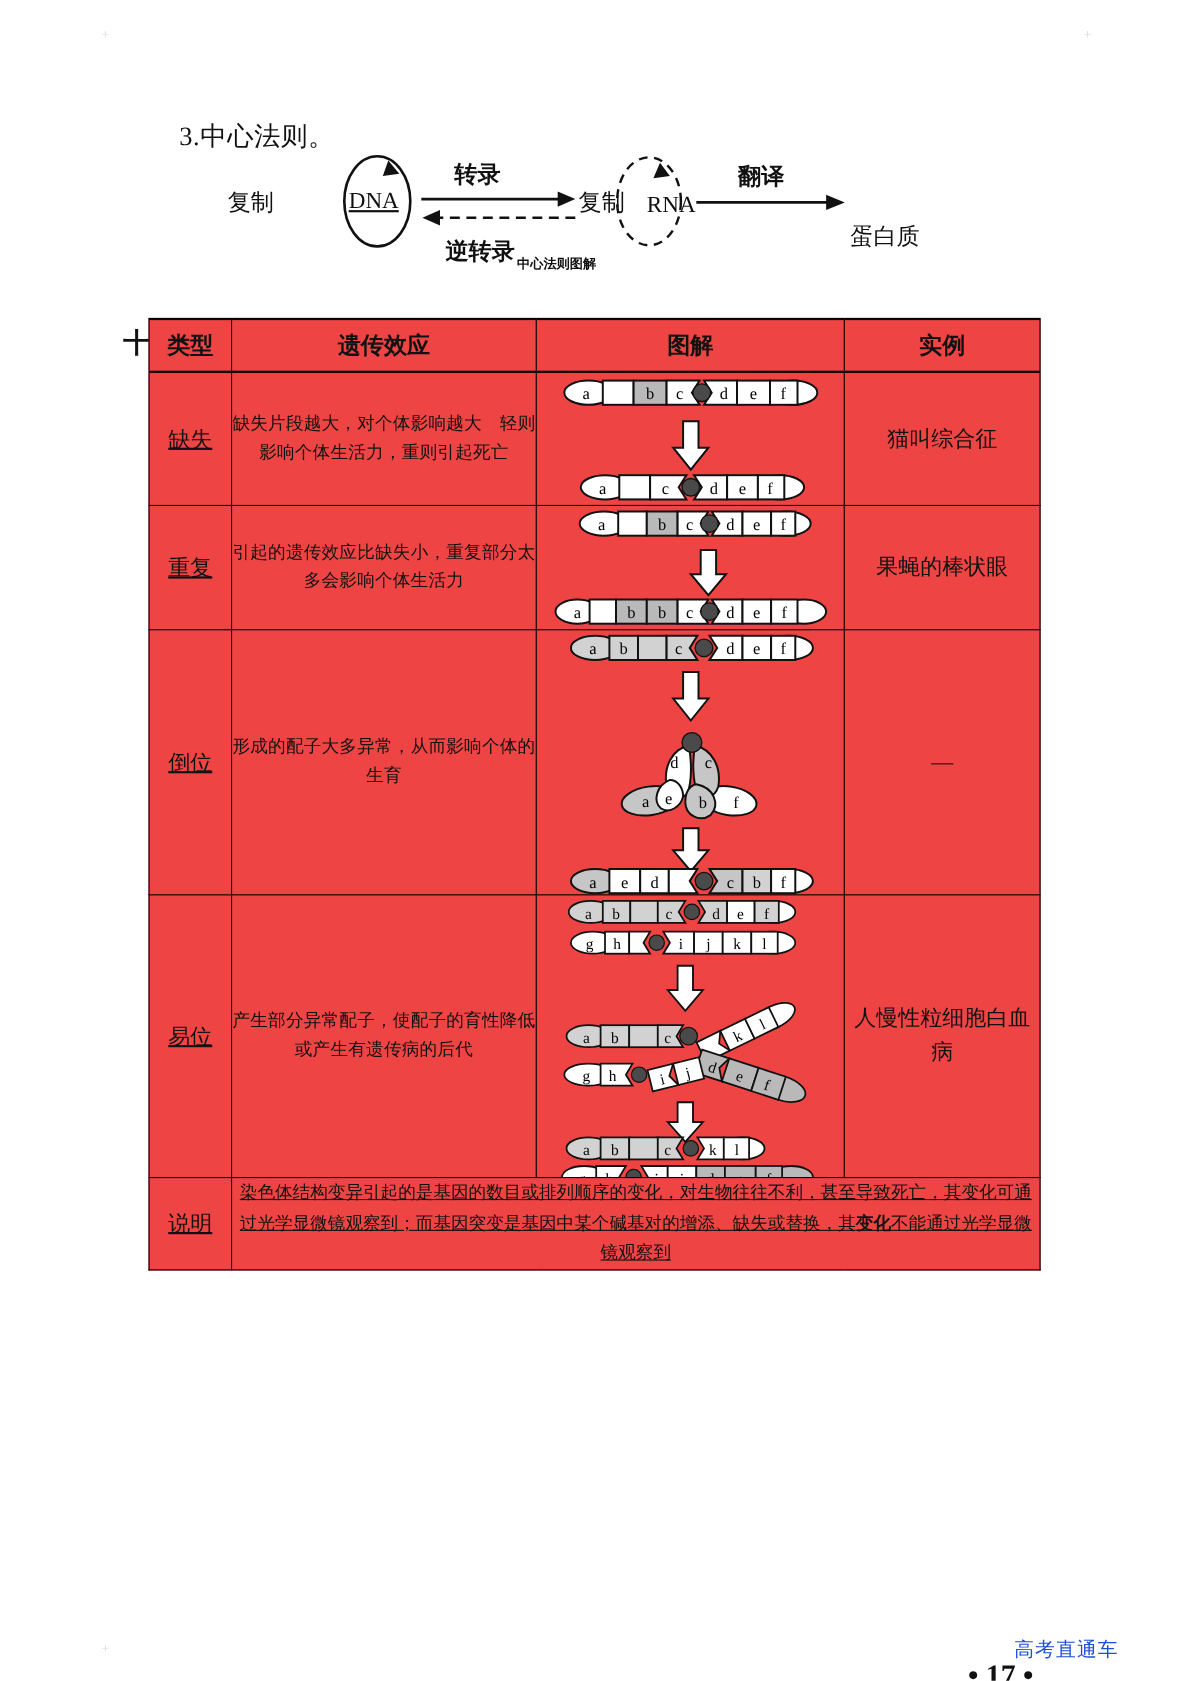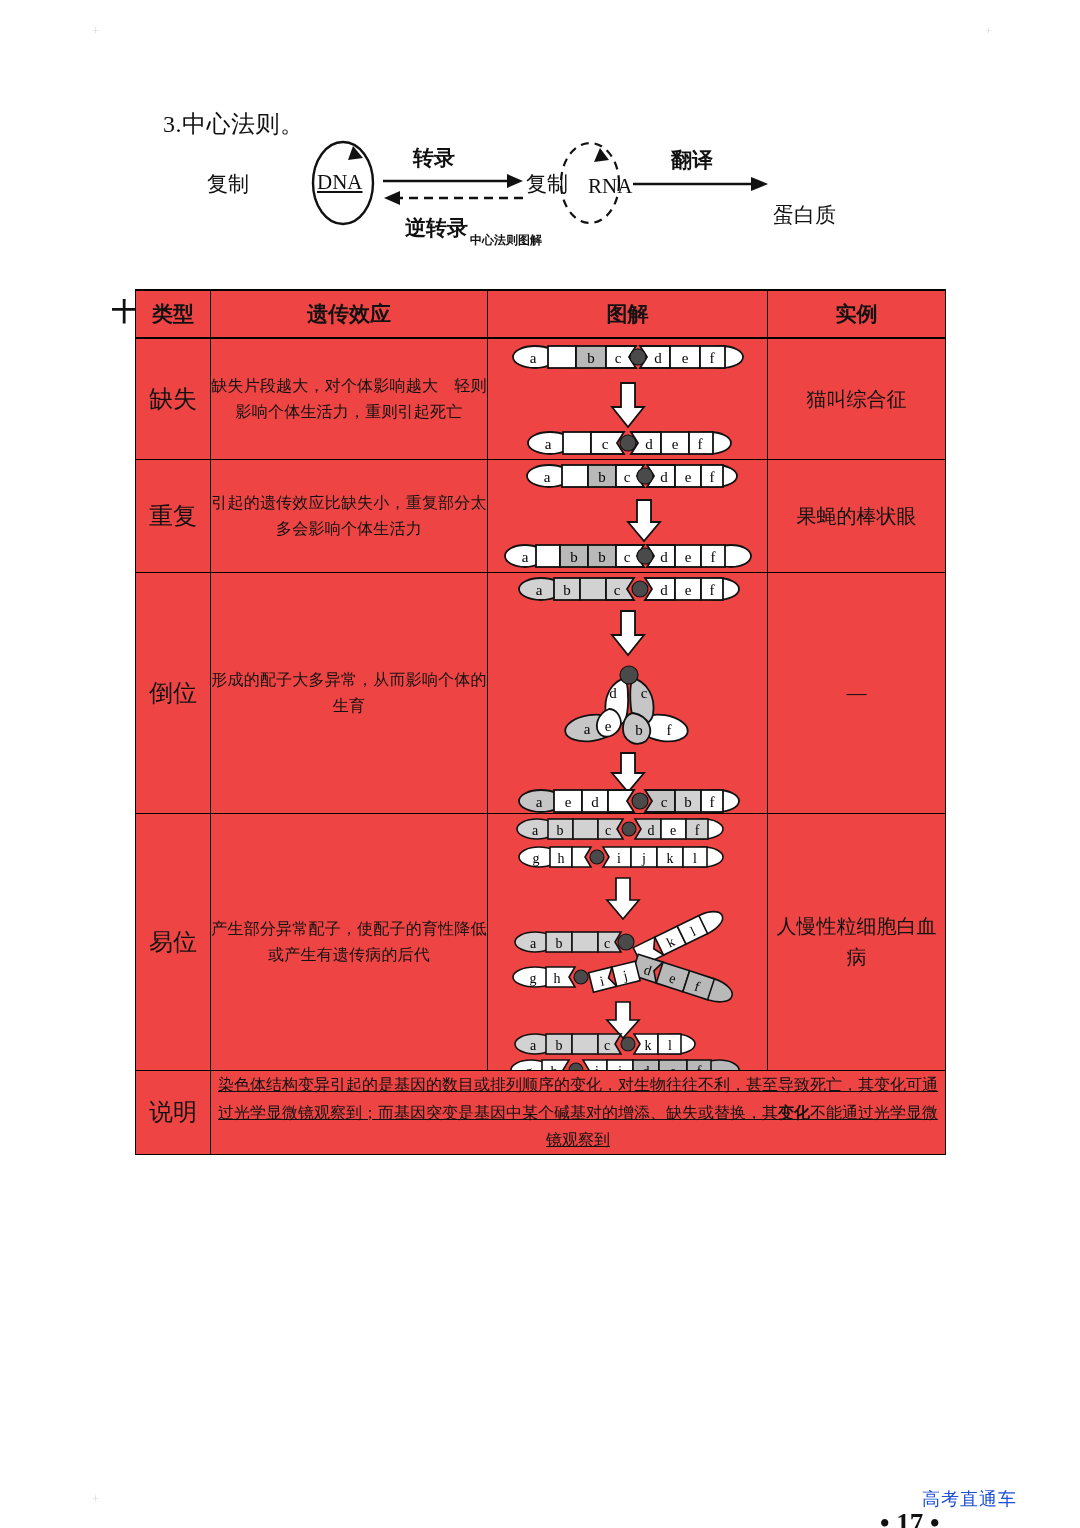--- a/index.html
+++ b/index.html
@@ -46,21 +46,21 @@
     border:1.3px solid #000;padding:0;vertical-align:middle;text-align:center;
     font-weight:normal;
   }
   .tbl .outer-top td{border-top:2.2px solid #000;}
   .c-type{width:75px;}
   .c-eff{width:277px;}
   .c-dia{width:280px;}
   .c-ex{width:178px;}
 
   .hdr td{height:46px;font-size:21px;font-weight:bold;border-bottom:2.2px solid #000;}
-  .type-cell{font-size:24px;font-weight:bold;}
+  .type-cell{font-size:20px;font-weight:bold;text-decoration:underline;}
   .eff-cell{
     font-size:16px;line-height:1.62;text-align:left;
     padding:8px 16px 8px 18px;letter-spacing:.2px;
   }
   .eff-center{text-align:center;padding:8px 14px;}
   .ex-cell{font-size:20px;line-height:1.55;}
   .dia-cell{padding:8px 0;}
   .note-cell{
     font-size:16px;line-height:1.72;text-align:left;padding:12px 16px 14px 18px;text-decoration:underline;
   }

